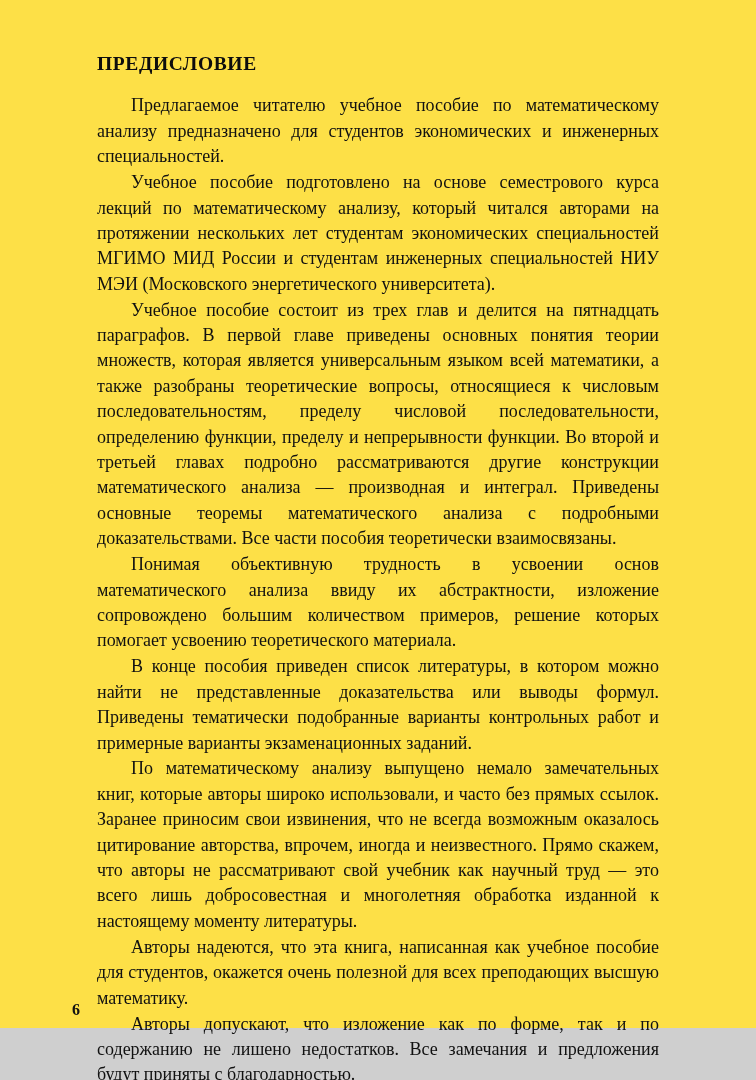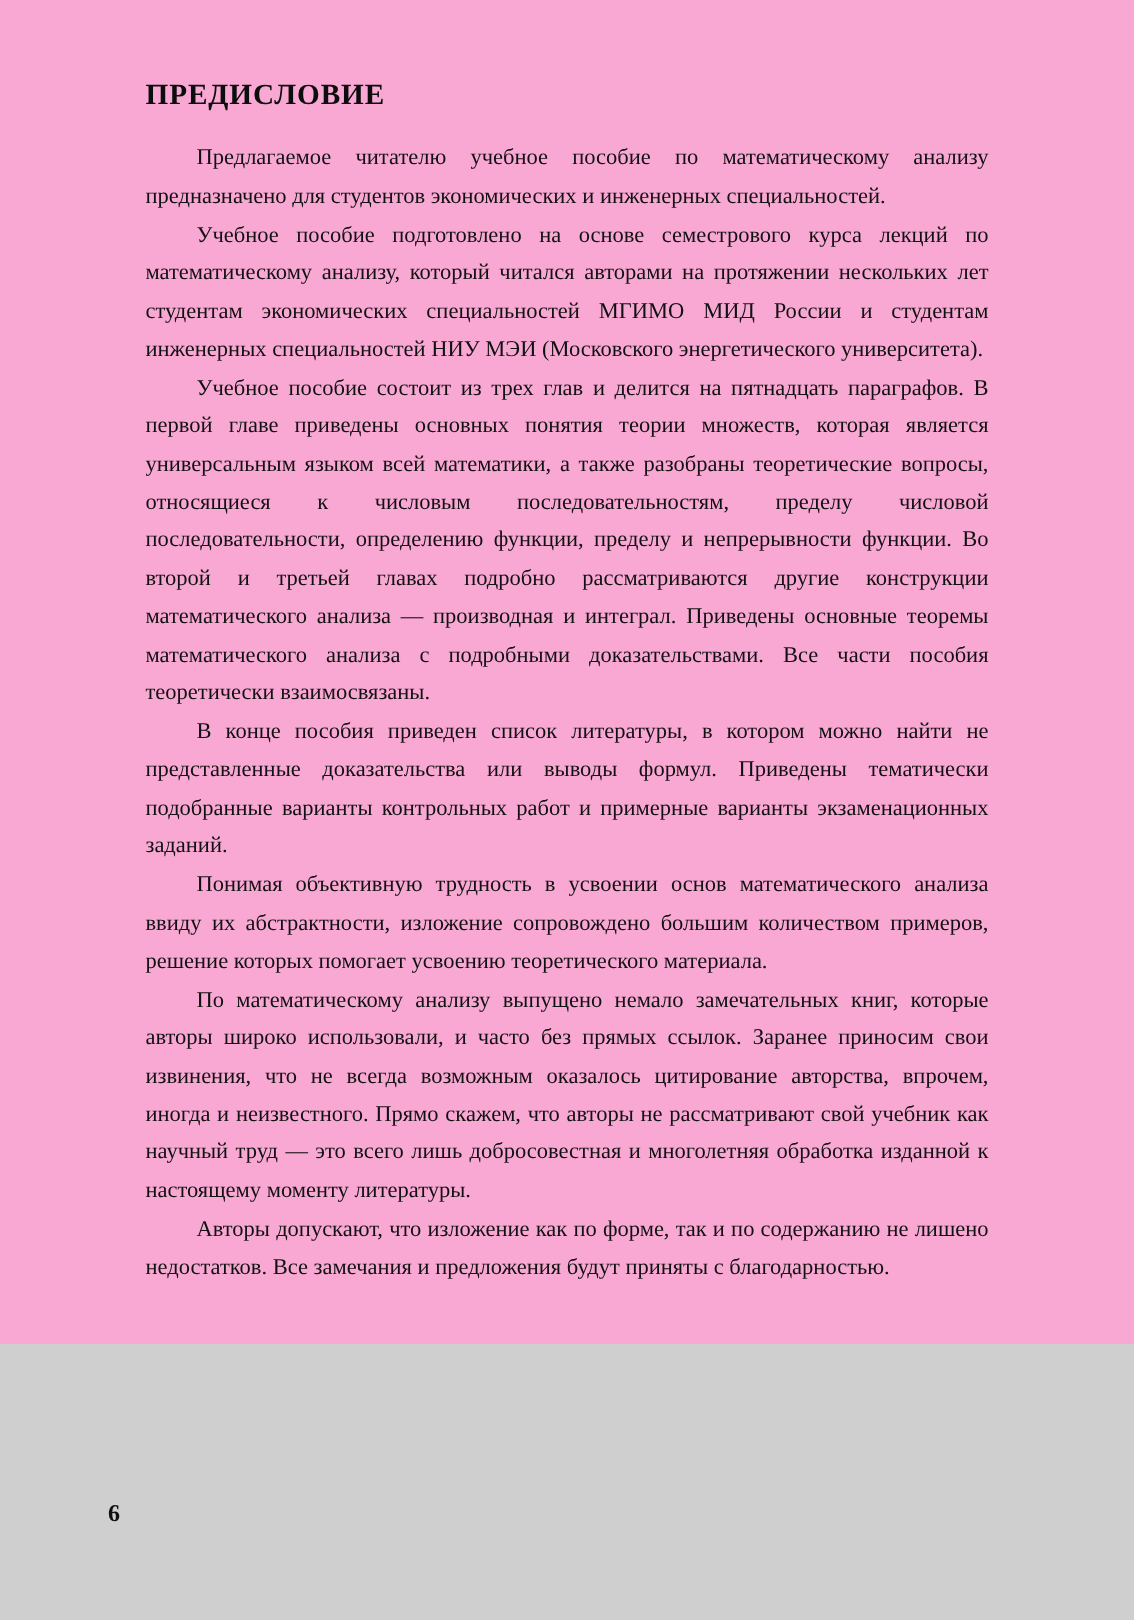--- a/index.html
+++ b/index.html
@@ -9,41 +9,41 @@
   }
   body {
     width: 756px;
     height: 1080px;
     overflow: hidden;
     font-family: "Liberation Serif", serif;
   }
   .page {
     position: relative;
     width: 756px;
-    height: 896px;
-    background: #f9a8d4;
+    height: 1028px;
+    background: #fde047;
     box-sizing: border-box;
   }
   .content {
     position: absolute;
     left: 97px;
     top: 52px;
     width: 562px;
   }
   .doc-title {
     font-family: "Liberation Serif", serif;
     font-weight: bold;
     font-size: 19.5px;
     letter-spacing: 0.6px;
     color: #0d0d0d;
     margin: 0 0 18px 0;
     line-height: 1.2;
   }
   .para {
-    font-size: 15px;
+    font-size: 18px;
     line-height: 25.4px;
     color: #111111;
     text-align: justify;
     text-justify: inter-word;
     text-indent: 34px;
     margin: 0 0 0.5px 0;
     hyphens: none;
   }
   .page-number {
     position: absolute;
@@ -57,19 +57,20 @@
 </style>
 </head>
 <body>
 
 <div class="page">
   <div class="content">
     <h1 class="doc-title">ПРЕДИСЛОВИЕ</h1>
     <p class="para">Предлагаемое читателю учебное пособие по математическому анализу предназначено для студентов экономических и инженерных специальностей.</p>
     <p class="para">Учебное пособие подготовлено на основе семестрового курса лекций по математическому анализу, который читался авторами на протяжении нескольких лет студентам экономических специальностей МГИМО МИД России и студентам инженерных специальностей НИУ МЭИ (Московского энергетического университета).</p>
     <p class="para">Учебное пособие состоит из трех глав и делится на пятнадцать параграфов. В первой главе приведены основных понятия теории множеств, которая является универсальным языком всей математики, а также разобраны теоретические вопросы, относящиеся к числовым последовательностям, пределу числовой последовательности, определению функции, пределу и непрерывности функции. Во второй и третьей главах подробно рассматриваются другие конструкции математического анализа — производная и интеграл. Приведены основные теоремы математического анализа с подробными доказательствами. Все части пособия теоретически взаимосвязаны.</p>
+    <p class="para">Понимая объективную трудность в усвоении основ математического анализа ввиду их абстрактности, изложение сопровождено большим количеством примеров, решение которых помогает усвоению теоретического материала.</p>
     <p class="para">В конце пособия приведен список литературы, в котором можно найти не представленные доказательства или выводы формул. Приведены тематически подобранные варианты контрольных работ и примерные варианты экзаменационных заданий.</p>
-    <p class="para">Понимая объективную трудность в усвоении основ математического анализа ввиду их абстрактности, изложение сопровождено большим количеством примеров, решение которых помогает усвоению теоретического материала.</p>
     <p class="para">По математическому анализу выпущено немало замечательных книг, которые авторы широко использовали, и часто без прямых ссылок. Заранее приносим свои извинения, что не всегда возможным оказалось цитирование авторства, впрочем, иногда и неизвестного. Прямо скажем, что авторы не рассматривают свой учебник как научный труд — это всего лишь добросовестная и многолетняя обработка изданной к настоящему моменту литературы.</p>
+    <p class="para">Авторы надеются, что эта книга, написанная как учебное пособие для студентов, окажется  очень полезной для всех преподающих высшую математику.</p>
     <p class="para">Авторы допускают, что изложение как по форме, так и по содержанию не лишено недостатков. Все замечания и предложения будут приняты с благодарностью.</p>
   </div>
   <div class="page-number">6</div>
 </div>
 
 </body></html>

